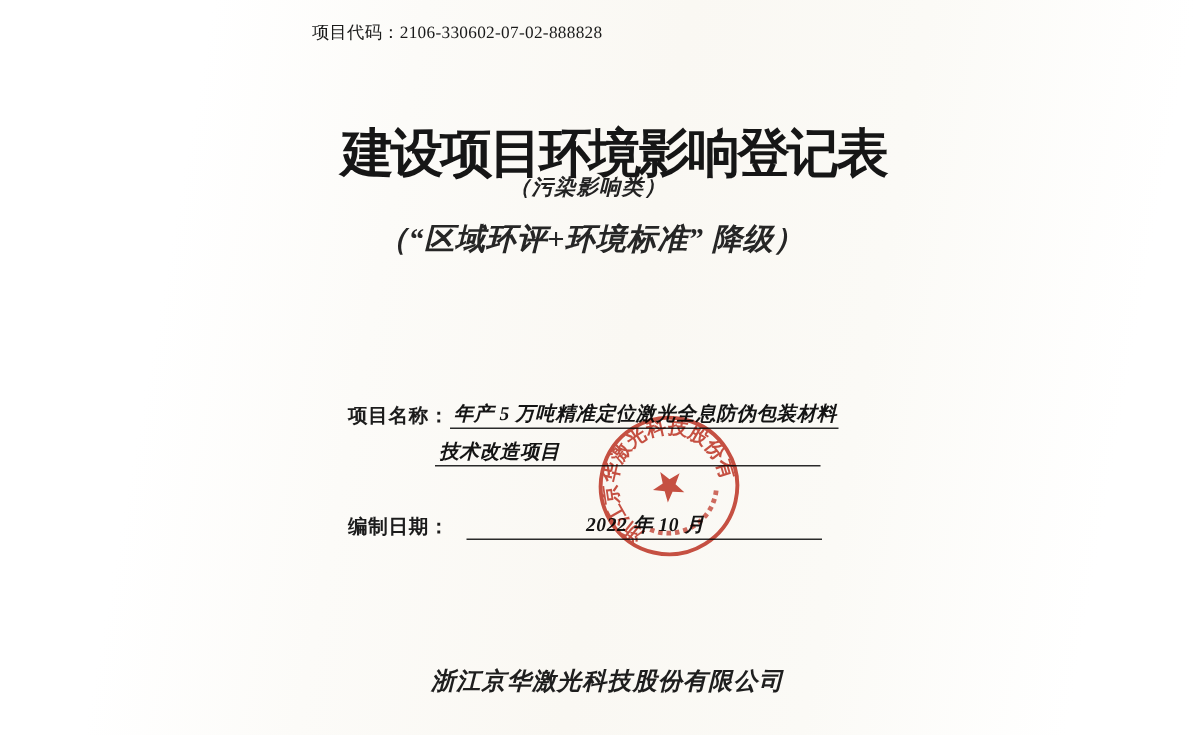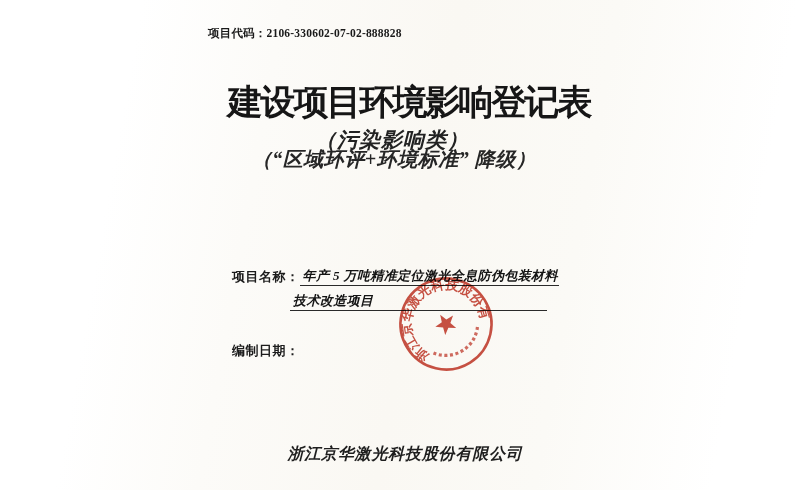--- a/index.html
+++ b/index.html
@@ -6,36 +6,36 @@
   .stage{
     position:relative;
     width:800px;height:490px;
     overflow:hidden;
     background:
       linear-gradient(100deg,#ffffff 0%,#ffffff 16%,#fcfbf8 32%,#faf8f3 52%,#fbfaf6 70%,#ffffff 90%);
     font-family:"Liberation Serif","DejaVu Serif",serif;
     color:#1b1b1b;
   }
   .code-line{
-    position:absolute;left:208px;top:26px;
-    font-size:11.5px;font-weight:700;letter-spacing:0.2px;color:#1a1a1a;
+    position:absolute;left:208px;top:14px;
+    font-size:11.5px;font-weight:400;letter-spacing:0.2px;color:#1a1a1a;
     white-space:nowrap;
   }
   .doc-title{
     position:absolute;top:63px;left:50%;
     transform:translateX(calc(-50% - 7px));
     margin:16px;
     font-family:"Liberation Sans","DejaVu Sans",sans-serif;
     font-size:35px;font-weight:700;letter-spacing:-2px;
     color:#161616;white-space:nowrap;
   }
   .subtitle{
-    position:absolute;top:126px;left:50%;
+    position:absolute;top:116px;left:50%;
     transform:translateX(calc(-50% - 8px));
-    font-size:21px;font-style:italic;font-weight:600;letter-spacing:1px;
+    font-size:14px;font-style:italic;font-weight:600;letter-spacing:1px;
     color:#222;white-space:nowrap;
   }
   .subtitle-note{
     position:absolute;top:146px;left:50%;
     transform:translateX(calc(-50% - 6px));
     font-size:20px;font-style:italic;font-weight:600;letter-spacing:0.5px;
     color:#262626;white-space:nowrap;
   }
   .form-row{
     position:absolute;display:flex;align-items:flex-end;
@@ -87,20 +87,21 @@
     <span class="form-value">年产 5 万吨精准定位激光全息防伪包装材料</span>
   </div>
 
   <div class="form-row row-pn2">
     <span class="form-value">技术改造项目</span>
   </div>
 
 
   <div class="form-row row-date">
     <span class="form-label">编制日期：</span>
+    <span class="form-value">2022 年 10 月</span>
   </div>
 
   <div class="seal">
     <svg width="110" height="110" viewBox="0 0 110 110">
       <g transform="rotate(-32 55 55)">
         <circle cx="55" cy="55" r="45.5" fill="none" stroke="#c23a2b" stroke-width="2.6"></circle>
         <path id="sealTextArc" d="M 24.7,72.5 A 35,35 0 1 1 85.3,72.5" fill="none"></path>
         <text font-size="13" fill="#c23a2b" font-weight="700" font-family="Liberation Serif, DejaVu Serif, serif">
           <textPath href="#sealTextArc" startOffset="0" textLength="183" lengthAdjust="spacingAndGlyphs">浙江京华激光科技股份有限公司</textPath>
         </text>

